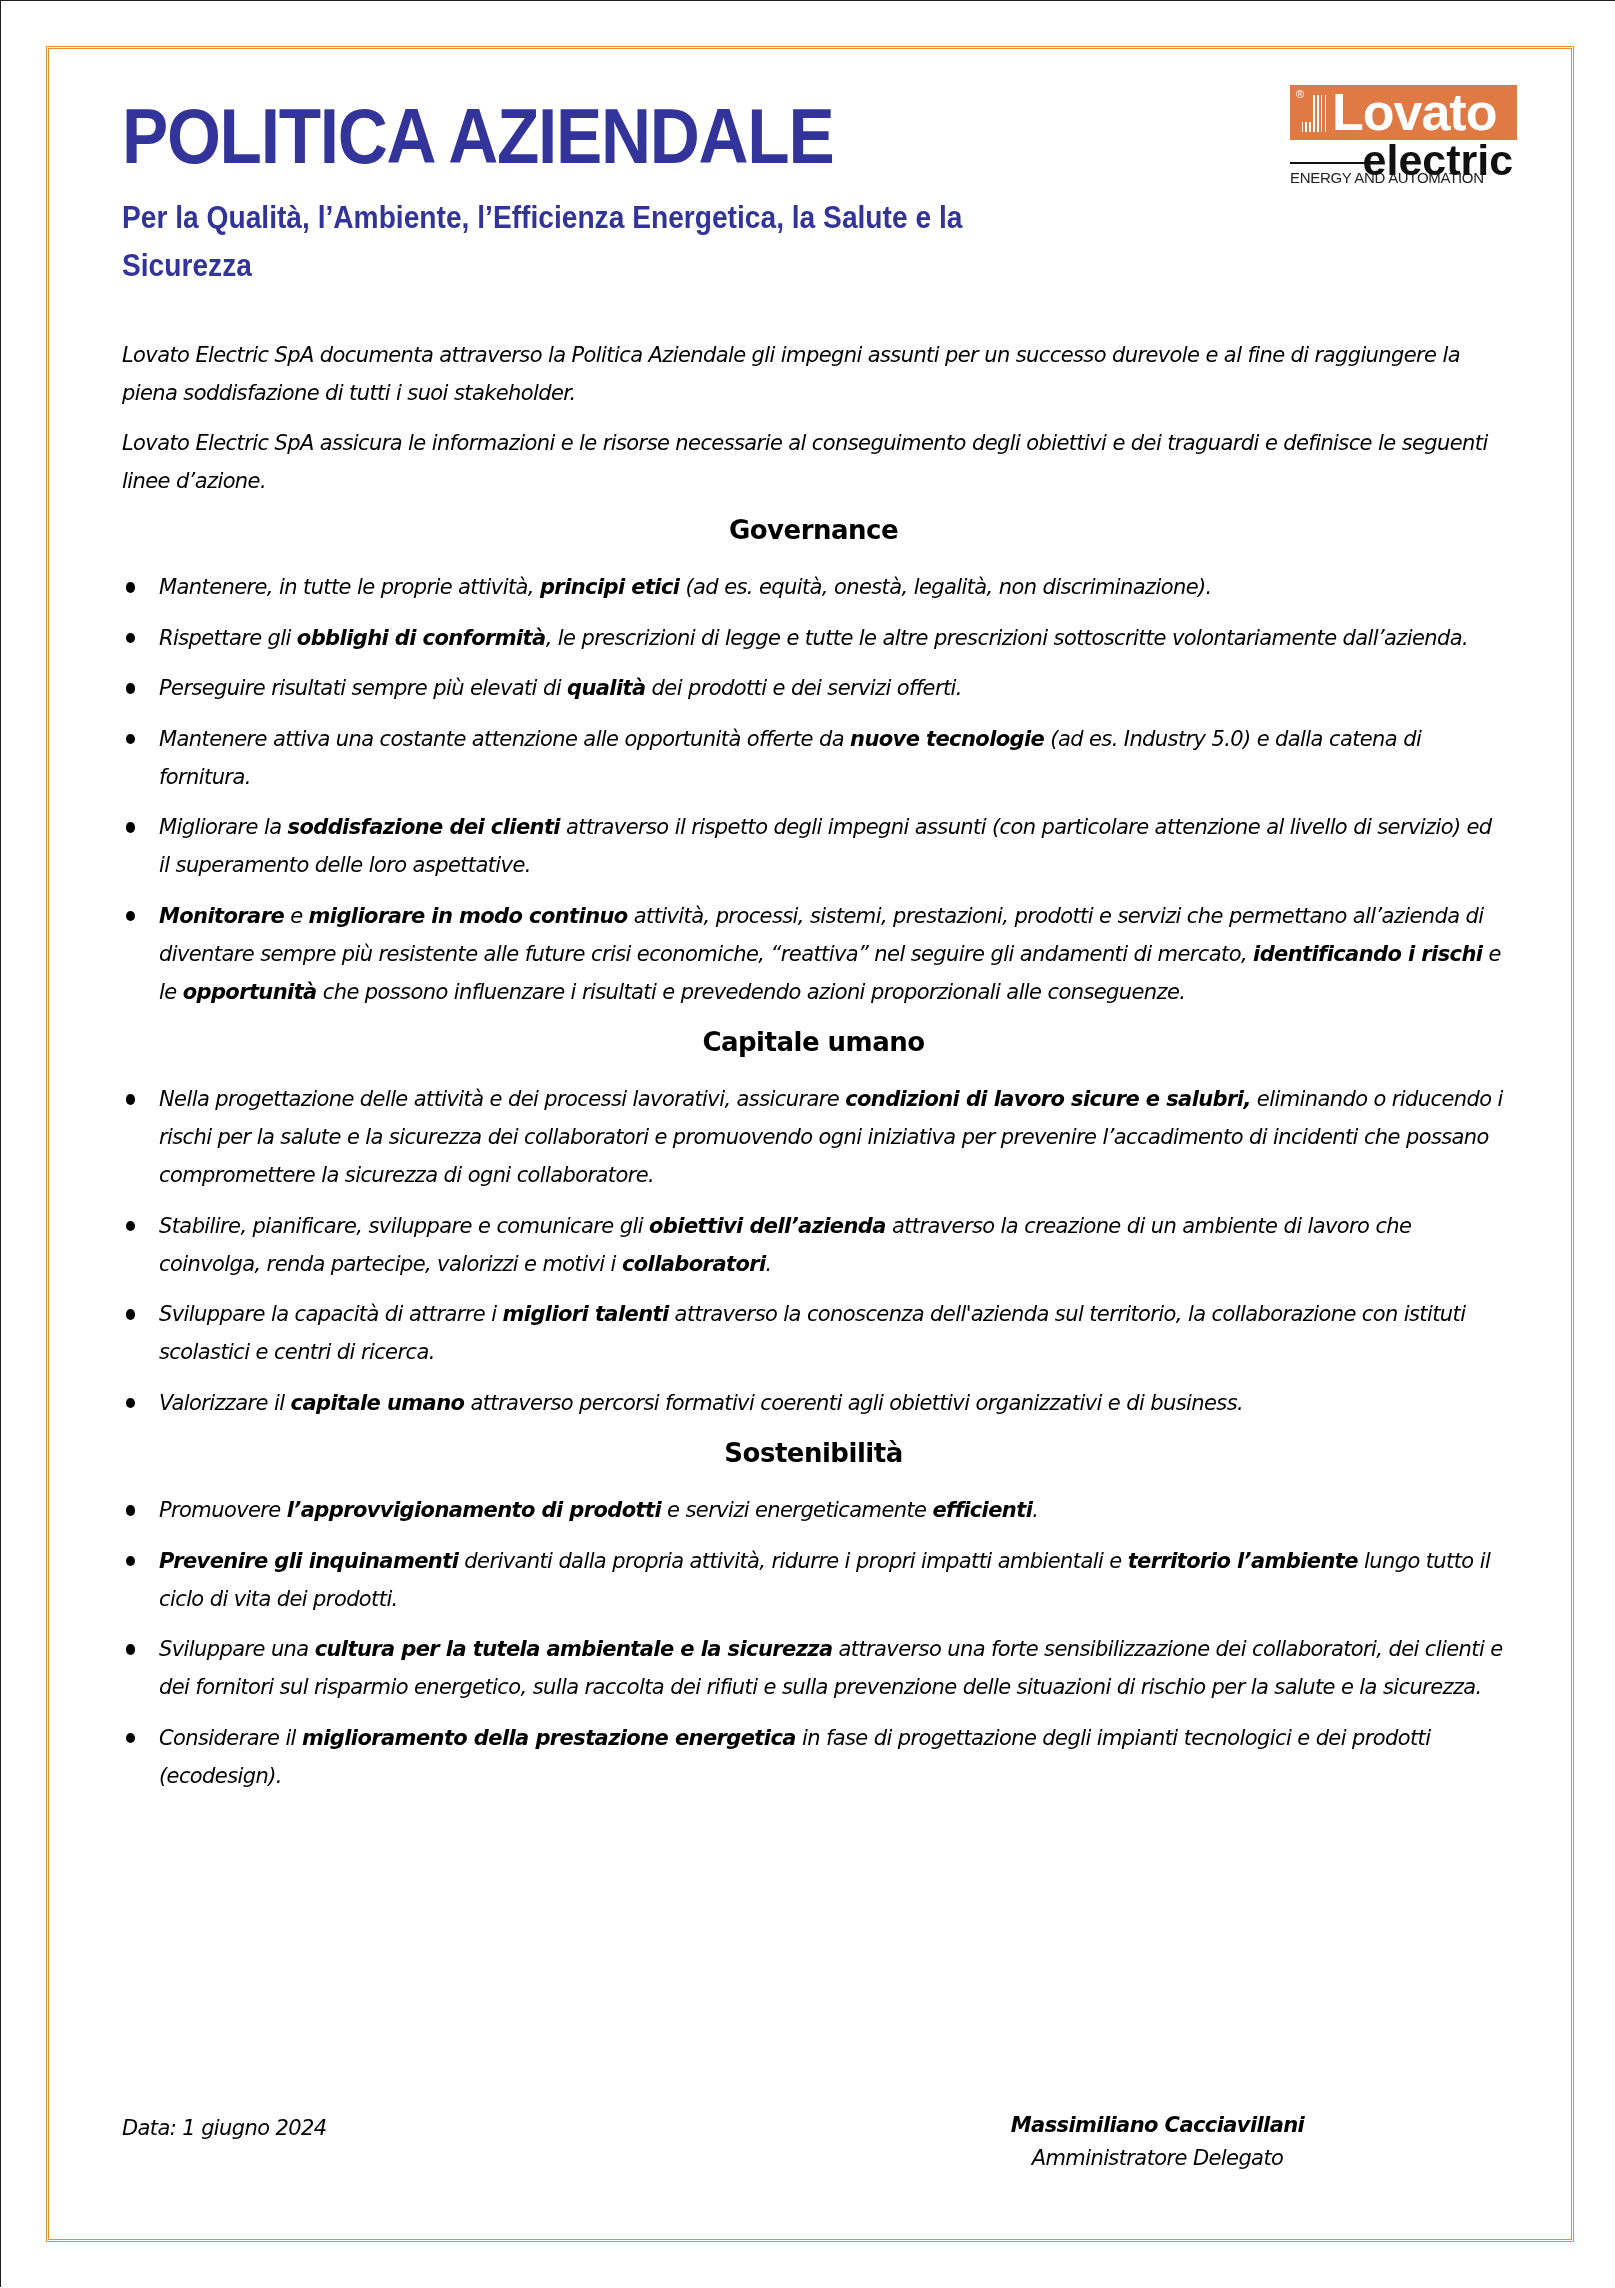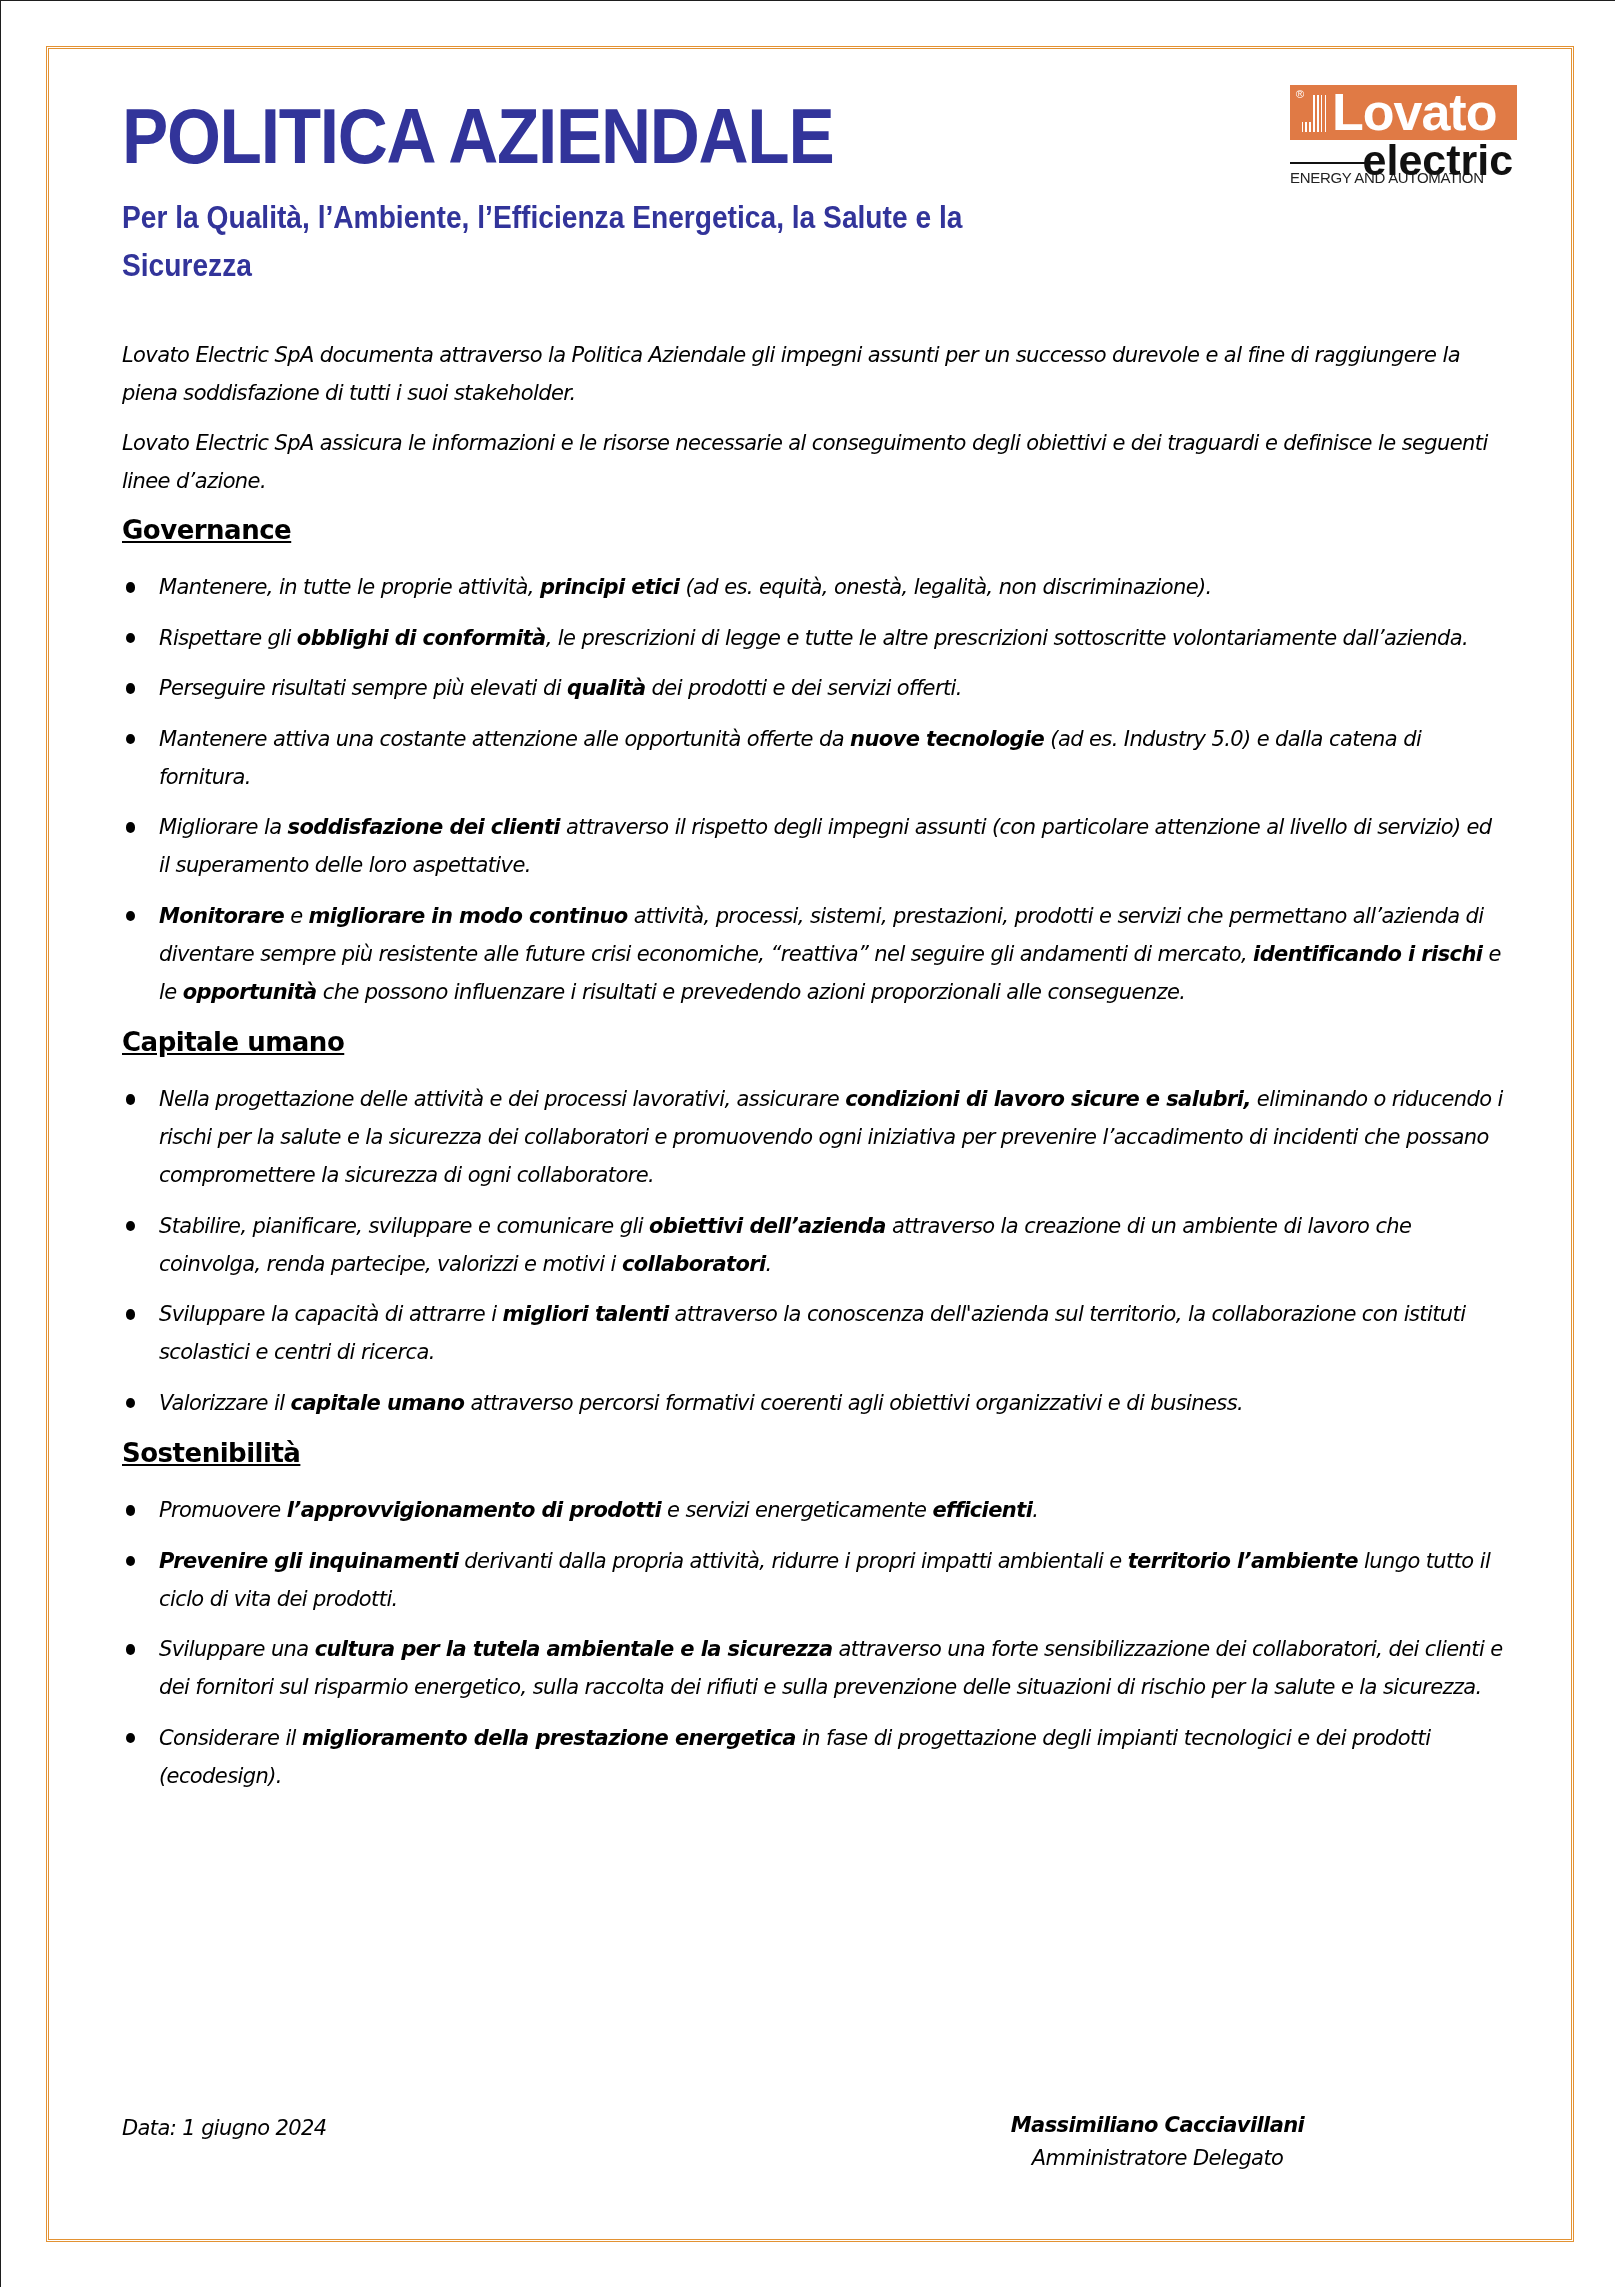--- a/index.html
+++ b/index.html
@@ -13,21 +13,21 @@
     .logo-reg { position: absolute; left: 5.8px; top: 2.9px; font-size: 11.5px; color: #fff; }
     .logo-bars { position: absolute; left: 11.5px; top: 9.6px; width: 29px; height: 37px; }
     .logo-bars span { position: absolute; bottom: 0; width: 1.9px; background: #fff; }
     .logo-word { position: absolute; left: 42px; top: 0px; font-family: "Liberation Sans", sans-serif; font-weight: bold; font-size: 52px; line-height: 55px; color: #fff; letter-spacing: -1px; }
     .logo-electric-row { position: relative; height: 31px; }
     .logo-line { position: absolute; left: 0; top: 22px; width: 79px; height: 1.9px; background: #111; }
     .logo-electric { position: absolute; right: 3.8px; top: -3.8px; font-family: "Liberation Sans", sans-serif; font-weight: bold; font-size: 43px; color: #111; letter-spacing: 0px; }
     .logo-tagline { font-family: "Liberation Sans", sans-serif; font-size: 15px; color: #222; letter-spacing: -0.3px; white-space: nowrap; margin-top: -1.9px; }
     .content { position: absolute; left: 122px; top: 336px; width: 1383px; }
     .intro p { margin: 0 0 11.5px 0; font-family: "DejaVu Sans", sans-serif; font-style: italic; font-size: 21px; line-height: 38px; letter-spacing: -0.6px; }
-    .section-heading { text-align: left; font-family: "DejaVu Sans", sans-serif; font-weight: bold; font-size: 26px; line-height: 38px; margin: 3.8px 0 19px 0; letter-spacing: -0.5px; text-decoration: underline; }
+    .section-heading { text-align: center; font-family: "DejaVu Sans", sans-serif; font-weight: bold; font-size: 26px; line-height: 38px; margin: 3.8px 0 19px 0; letter-spacing: -0.5px; }
     ul.bullets { list-style: none; margin: 0; padding: 0; }
     ul.bullets li { position: relative; padding-left: 37px; font-family: "DejaVu Sans", sans-serif; font-style: italic; font-size: 21px; line-height: 38px; letter-spacing: -0.6px; margin-bottom: 12.5px; }
     ul.bullets li .dot { position: absolute; left: 3.8px; top: 14.4px; width: 9.6px; height: 10.6px; border-radius: 50%; background: #000; }
     ul.bullets li b { font-weight: bold; }
     .footer-date { position: absolute; left: 122px; top: 2109px; font-family: "DejaVu Sans", sans-serif; font-style: italic; font-size: 21px; letter-spacing: -0.6px; margin-top: 7px; }
     .signature { position: absolute; left: 999px; top: 2109px; width: 317px; text-align: center; font-family: "DejaVu Sans", sans-serif; font-style: italic; font-size: 21px; line-height: 33px; letter-spacing: -0.6px; }
     .signature .name { font-weight: bold; }
   </style>
 </head>
 <body>

